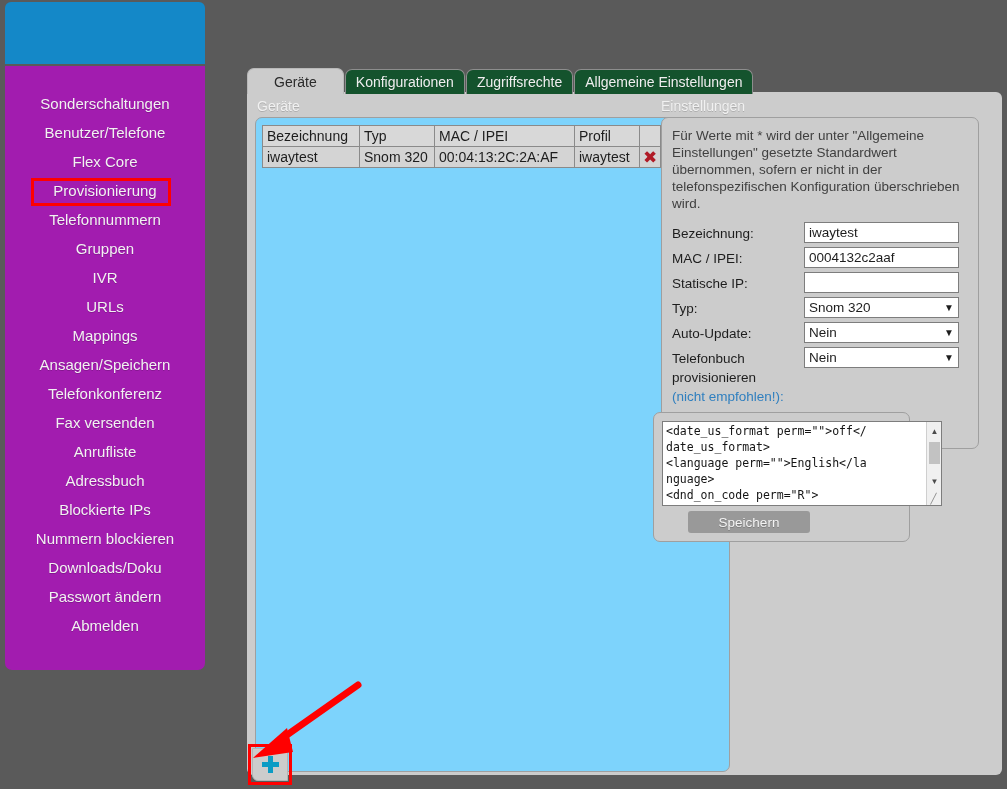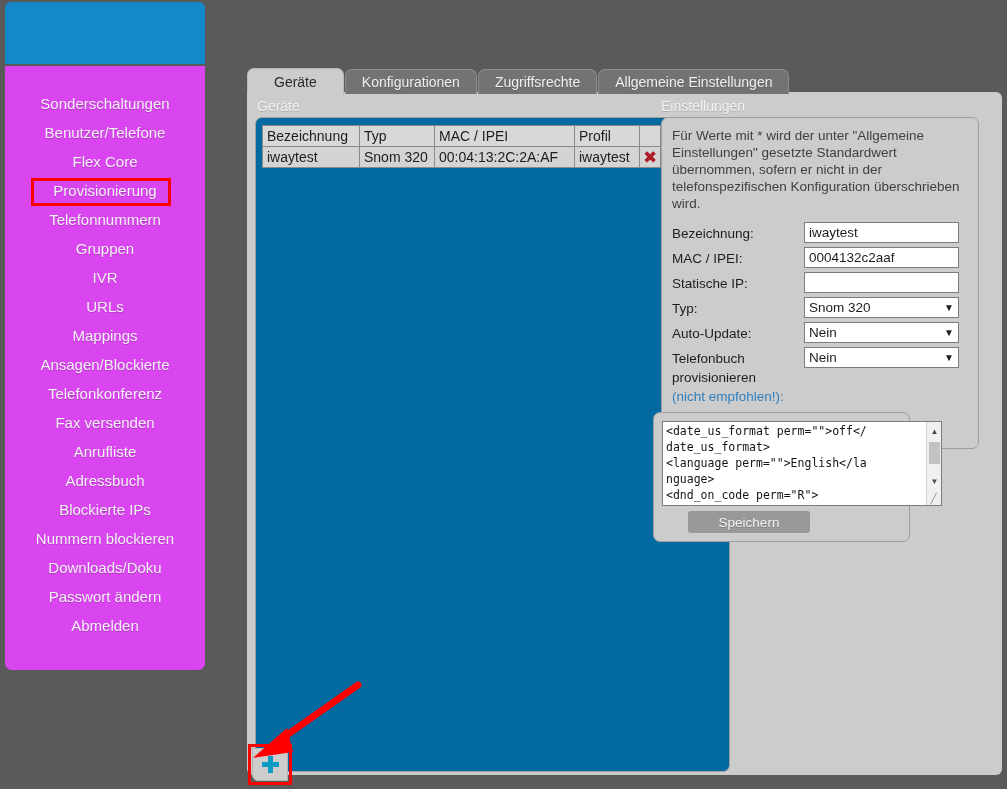--- a/index.html
+++ b/index.html
@@ -21,21 +21,21 @@
     position: absolute;
     left: 5px; top: 2px;
     width: 200px; height: 62px;
     background: #1488c8;
     border-radius: 6px 6px 0 0;
   }
   #sidebar {
     position: absolute;
     left: 5px; top: 66px;
     width: 200px; height: 604px;
-    background: #d946ef;
+    background: #a21caf;
     border-radius: 0 0 7px 7px;
     padding-top: 24px;
   }
   .nav-item {
     display: block;
     width: 100%;
     text-align: center;
     color: #f2f2f2;
     font-size: 15px;
     line-height: 26px;
@@ -60,24 +60,24 @@
   #tabbar {
     position: absolute;
     left: 247px; top: 68px;
     height: 26px;
     z-index: 5;
     display: flex;
     align-items: flex-end;
   }
   .tab {
     height: 25px;
-    padding: 0 16px;
+    padding: 0 10px;
     font-size: 14px;
     color: #efefef;
-    background: #737373;
+    background: #14532d;
     border-radius: 7px 7px 0 0;
     display: flex; align-items: center;
     cursor: pointer;
     margin-right: 1px;
     border: 1px solid #8d8d8d;
     border-bottom: none;
     text-shadow: 0 1px 0 rgba(0,0,0,.15);
   }
   .tab.active {
     background: #cccccc;
@@ -110,21 +110,21 @@
     position: absolute;
     left: 8px; top: 6px;
     width: 393px;
   }
   #devices-legend { padding-left: 2px; }
   #devices-box {
     margin-top: 3px;
     width: 475px; height: 655px;
     border: 1px solid #9f9f9f;
     border-radius: 7px;
-    background: #0369a1;
+    background: #7dd3fc;
   }
   table.devices {
     border-collapse: collapse;
     margin: 7px 0 0 6px;
     font-size: 14px;
     color: #1d1d1d;
     table-layout: fixed;
   }
   table.devices th, table.devices td {
     border: 1px solid #8a8a8a;
@@ -335,21 +335,21 @@
   <div id="sidebar">
     <div class="nav-item">Sonderschaltungen</div>
     <div class="nav-item">Benutzer/Telefone</div>
     <div class="nav-item">Flex Core</div>
     <div class="nav-item highlighted">Provisionierung</div>
     <div class="nav-item">Telefonnummern</div>
     <div class="nav-item">Gruppen</div>
     <div class="nav-item">IVR</div>
     <div class="nav-item">URLs</div>
     <div class="nav-item">Mappings</div>
-    <div class="nav-item">Ansagen/Blockierte</div>
+    <div class="nav-item">Ansagen/Speichern</div>
     <div class="nav-item">Telefonkonferenz</div>
     <div class="nav-item">Fax versenden</div>
     <div class="nav-item">Anrufliste</div>
     <div class="nav-item">Adressbuch</div>
     <div class="nav-item">Blockierte IPs</div>
     <div class="nav-item">Nummern blockieren</div>
     <div class="nav-item">Downloads/Doku</div>
     <div class="nav-item">Passwort ändern</div>
     <div class="nav-item">Abmelden</div>
   </div>

